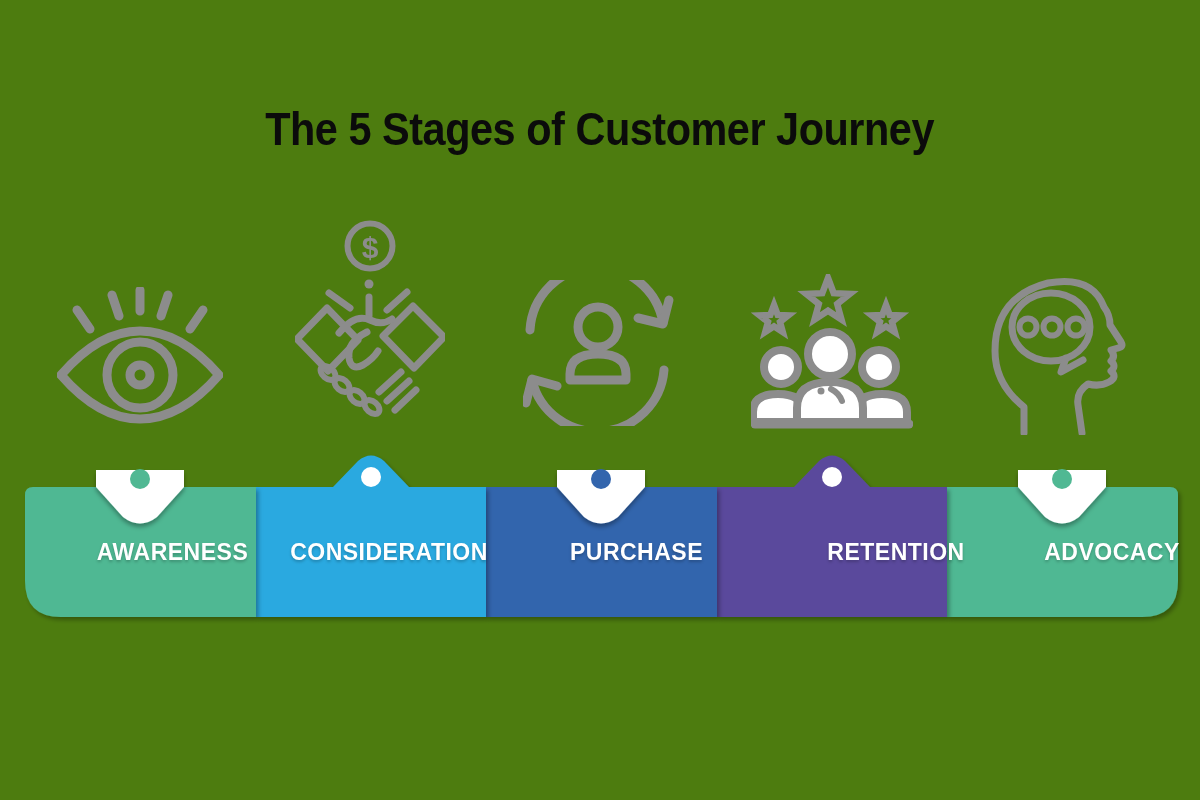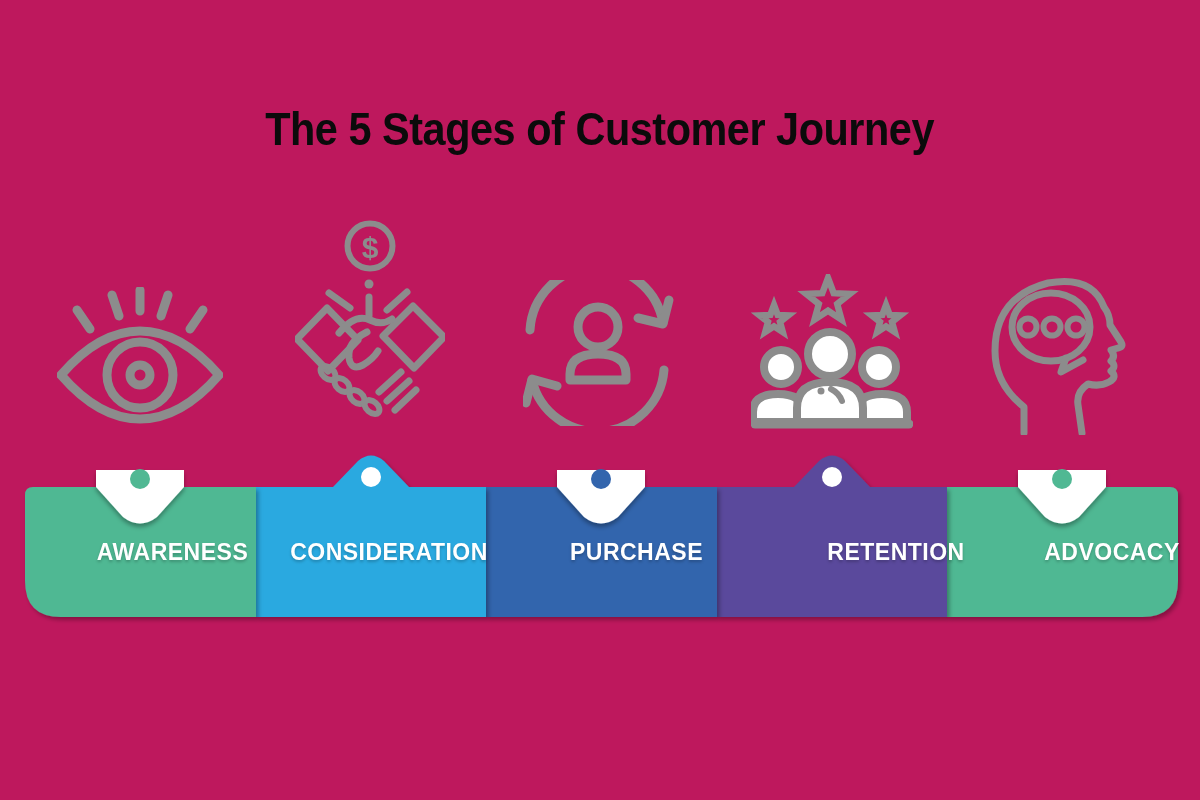--- a/index.html
+++ b/index.html
@@ -1,17 +1,17 @@
 <!DOCTYPE html>
 <html><head>
 <meta charset="utf-8">
 <style>
   html,body { margin:0; padding:0; }
   .canvas {
-    position:relative; width:1200px; height:800px; background:#be185d;
+    position:relative; width:1200px; height:800px; background:#4d7c0f;
     overflow:hidden; font-family:"Liberation Sans", sans-serif;
   }
   .page-title {
     position:absolute; left:0; right:0; top:102px; text-align:center;
     font-size:46px; font-weight:700; letter-spacing:-0.5px; color:#0b0b0b;
     white-space:nowrap;
   }
   .page-title .squeeze { display:inline-block; transform:scaleX(0.9); transform-origin:center; }
   .icon-slot { position:absolute; }
   .icon-slot svg { display:block; }

